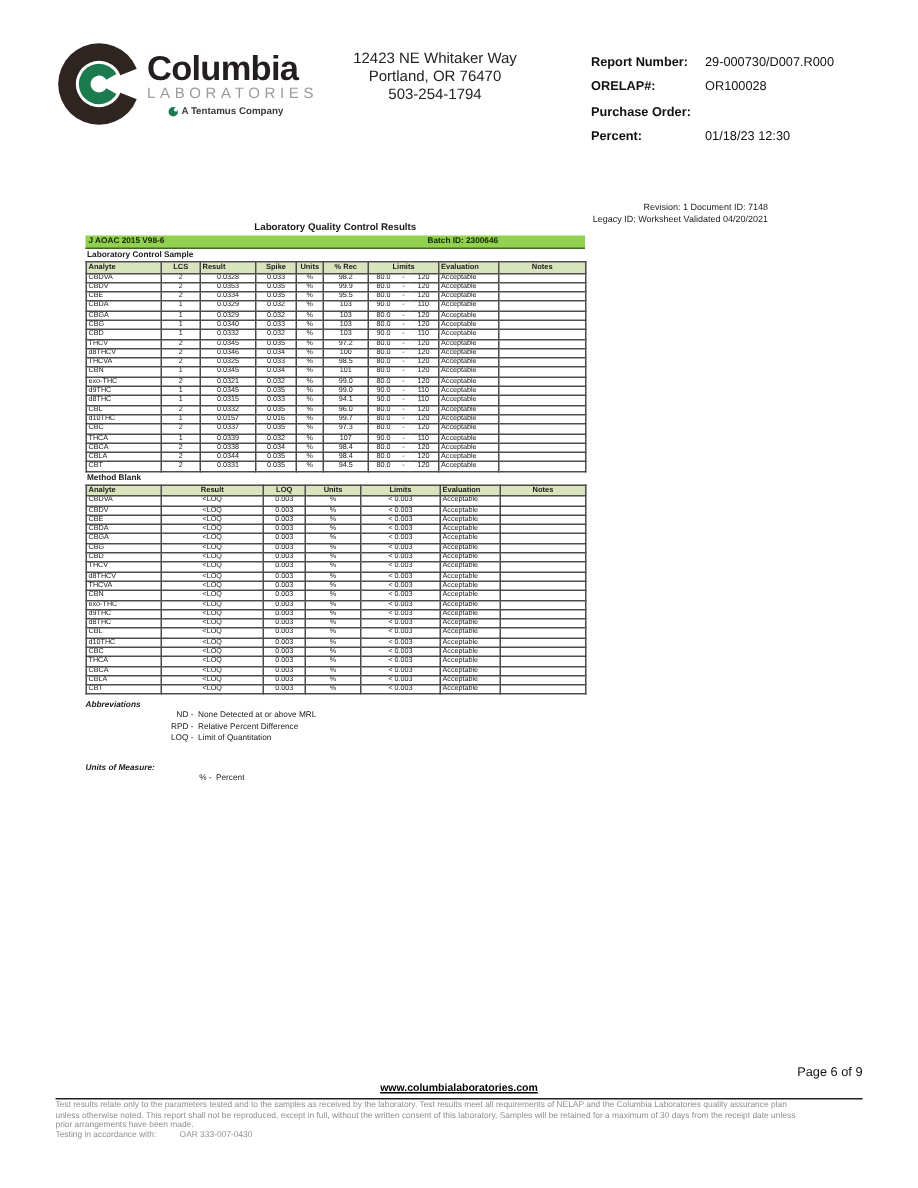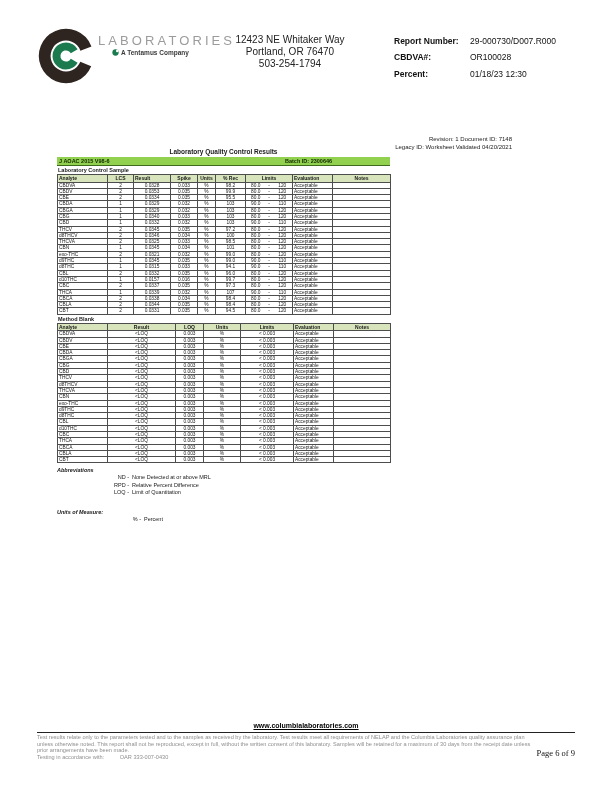--- a/index.html
+++ b/index.html
@@ -5,21 +5,21 @@
   * { margin:0; padding:0; box-sizing:border-box; }
   html,body { background:#ffffff; }
   body { font-family:"Liberation Sans", sans-serif; color:#1a1a1a; }
   .page { position:relative; width:612px; height:792px; background:#fff; overflow:hidden; }
 
   
   .logo-wrap { position:absolute; left:38px; top:28px; display:flex; align-items:flex-start; }
   .logo-icon { width:56px; height:56px; }
   .logo-text { margin-left:4px; margin-top:6px; }
   .logo-name { font-size:23px; font-weight:bold; color:#231f20; letter-spacing:-0.5px; line-height:22px; }
-  .logo-sub { font-size:13px; color:#9b9b9b; letter-spacing:3.1px; line-height:11px; margin-top:1px; }
+  .logo-sub { font-size:10px; color:#9b9b9b; letter-spacing:3.1px; line-height:11px; margin-top:1px; }
   .logo-tagline { display:flex; align-items:center; margin-top:3px; margin-left:14px; }
   .logo-tagline span.t-text { font-size:6.5px; font-weight:bold; color:#3b3b3b; margin-left:2px; }
   .tentamus-dot { width:7px; height:7px; }
 
   .address { position:absolute; left:210px; top:34px; width:160px; text-align:center; font-size:10px; line-height:12px; color:#222; }
 
   .report-info { position:absolute; left:394px; top:33px; width:200px; }
   .ri-row { display:flex; line-height:16.4px; }
   .ri-label { width:76px; font-weight:bold; font-size:8.5px; color:#111; }
   .ri-value { font-size:8.5px; color:#111; }
@@ -45,38 +45,39 @@
   td.clh { border-left:none !important; }
 
   
   .abbr-title { font-size:5.5px; font-weight:bold; font-style:italic; line-height:8px; margin-top:3px; }
   .abbr-line { font-size:5.5px; line-height:7.2px; padding-left:46px; display:flex; }
   .abbr-key { display:inline-block; width:26px; text-align:right; margin-right:3px; }
   .uom-title { font-size:5.5px; font-weight:bold; font-style:italic; line-height:8px; margin-top:12px; }
   .uom-line { font-size:5.5px; line-height:7.2px; padding-left:58px; display:flex; }
 
   
-  .page-num { position:absolute; right:37px; top:748px; font-size:8.5px; color:#111;font-family:Liberation Serif, serif; }
+  .page-num { position:absolute; right:37px; top:709px; font-size:8.5px; color:#111; }
   .site-link { position:absolute; left:37px; top:722px; width:538px; text-align:center; font-size:7px; font-weight:bold; color:#000; text-decoration:underline; }
   .footer-rule { position:absolute; left:37px; top:731.5px; width:538px; border-top:1.2px solid #222; }
   .disclaimer { position:absolute; left:37px; top:734px; width:540px; font-size:5.6px; line-height:6.6px; color:#8f8f8f; }
   .accordance { margin-top:0; }
   .acc-label { margin-right:14px; }
 </style>
 </head>
 <body>
 
 <div class="page">
 
   <div class="logo-wrap">
     <svg class="logo-icon" viewBox="0 0 100 100">
       <circle cx="50" cy="50" r="38" fill="none" stroke="#2e2420" stroke-width="21" pathLength="360" stroke-dasharray="316 44" transform="rotate(22 50 50)"></circle>
       <circle cx="50" cy="50" r="17" fill="none" stroke="#1b7b4f" stroke-width="14" pathLength="360" stroke-dasharray="300 60" transform="rotate(30 50 50)"></circle>
     </svg>
     <div class="logo-text">
+      <div class="logo-name">Columbia</div>
       <div class="logo-sub">LABORATORIES</div>
       <div class="logo-tagline">
         <svg class="tentamus-dot" viewBox="0 0 10 10">
           <circle cx="5" cy="5" r="4.5" fill="#1b7b4f"></circle>
           <circle cx="7.5" cy="3" r="1.8" fill="#ffffff"></circle>
         </svg>
         <span class="t-text">A Tentamus Company</span>
       </div>
     </div>
   </div>
@@ -86,22 +87,26 @@
     <div>Portland, OR 76470</div>
     <div>503-254-1794</div>
   </div>
 
   <div class="report-info">
     <div class="ri-row">
       <span class="ri-label">Report Number:</span>
       <span class="ri-value">29-000730/D007.R000</span>
     </div>
     <div class="ri-row">
-      <span class="ri-label">CBDVA#:</span>
+      <span class="ri-label">ORELAP#:</span>
       <span class="ri-value">OR100028</span>
+    </div>
+    <div class="ri-row">
+      <span class="ri-label">Purchase Order:</span>
+      <span class="ri-value"></span>
     </div>
     <div class="ri-row">
       <span class="ri-label">Percent:</span>
       <span class="ri-value">01/18/23  12:30</span>
     </div>
   </div>
 
   <div class="revision">
     <div>Revision: 1 Document ID: 7148</div>
     <div>Legacy ID:  Worksheet Validated 04/20/2021</div>

